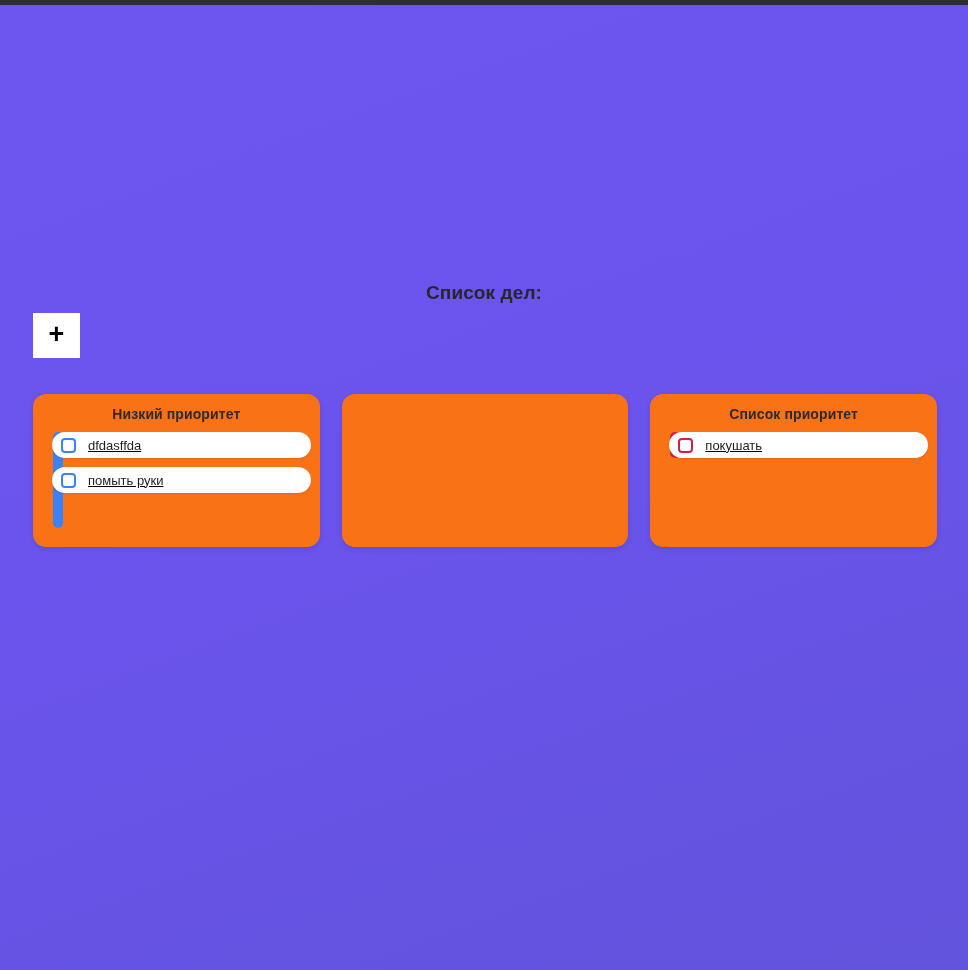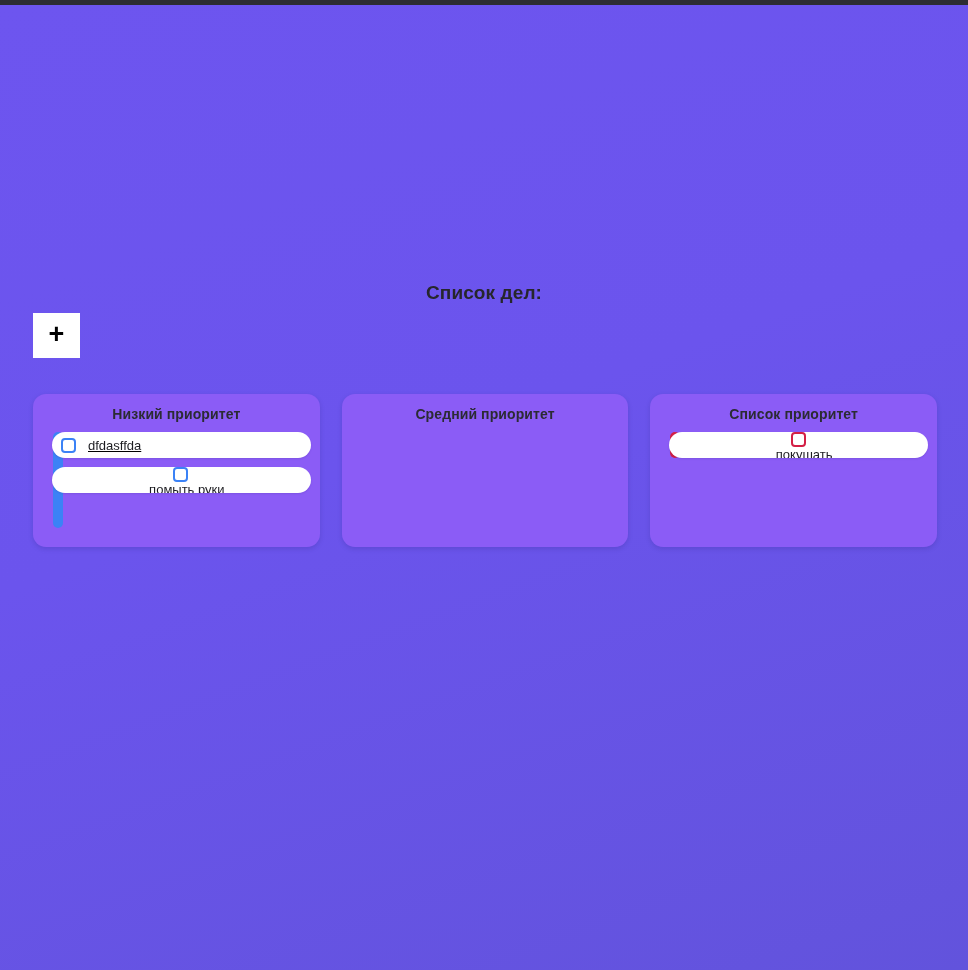--- a/index.html
+++ b/index.html
@@ -74,21 +74,21 @@
     top: 394px;
     left: 33px;
     width: 904px;
     display: flex;
     gap: 22px;
   }
 
   .column {
     width: 296px;
     min-height: 153px;
-    background: #8b5cf6;
+    background: #f97316;
     border-radius: 13px;
     padding: 12px 9px 10px 9px;
     box-shadow: 0 2px 5px rgba(40, 25, 110, 0.18);
     display: flex;
     flex-direction: column;
   }
 
   .column-title {
     text-align: center;
     font-size: 14px;
@@ -118,21 +118,21 @@
     height: 26px;
     margin-bottom: 9px;
     background: #ffffff;
     border-radius: 14px;
     display: flex;
     align-items: center;
     padding: 0 10px 0 9px;
     box-shadow: 0 1px 2px rgba(40, 25, 110, 0.13);
     text-decoration: underline;
   }
-  .item:last-child { margin-bottom: 0; flex-direction: column; }
+  .item:last-child { margin-bottom: 0; }
 
   .checkbox {
     width: 15px;
     height: 15px;
     border-radius: 4px;
     border: 2px solid #3b82f6;
     background: #ffffff;
     flex: 0 0 auto;
     cursor: pointer;
     display: flex;
@@ -200,21 +200,20 @@
             <span class="checkbox" style="border-color: rgb(59, 130, 246);"></span>
             <span class="item-label">dfdasffda</span>
           </div>
           <div class="item">
             <span class="checkbox" style="border-color: rgb(59, 130, 246);"></span>
             <span class="item-label">помыть руки</span>
           </div>
         </div>
       </div>
       <div class="column">
-        <div class="column-title">Средний приоритет</div>
       </div>
       <div class="column">
         <div class="column-title">Список приоритет</div>
         <div class="list">
           <div class="accent-rail" style="background: rgb(211, 31, 69); height: 26px;"></div>
           <div class="item">
             <span class="checkbox" style="border-color: rgb(211, 31, 69);"></span>
             <span class="item-label">покушать</span>
           </div>
         </div>

